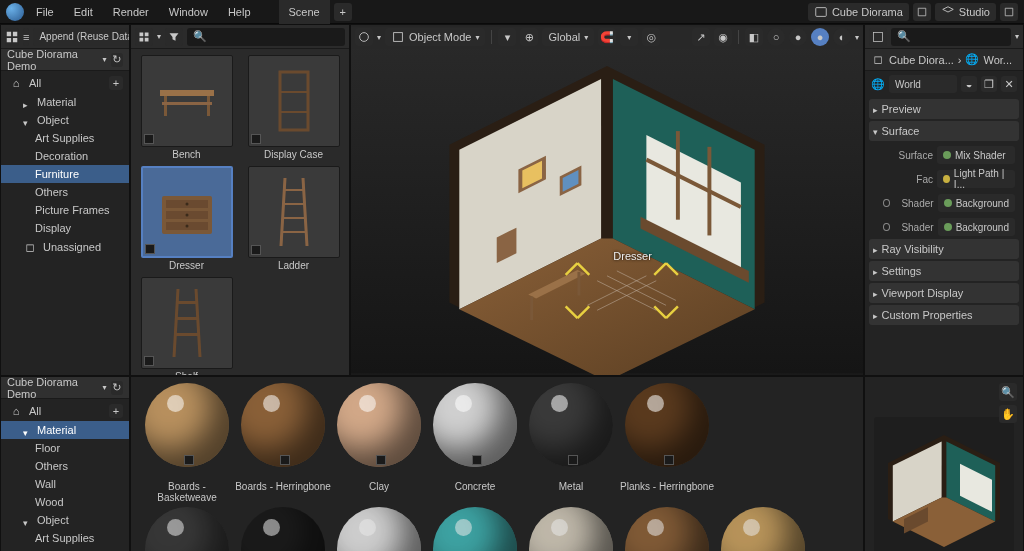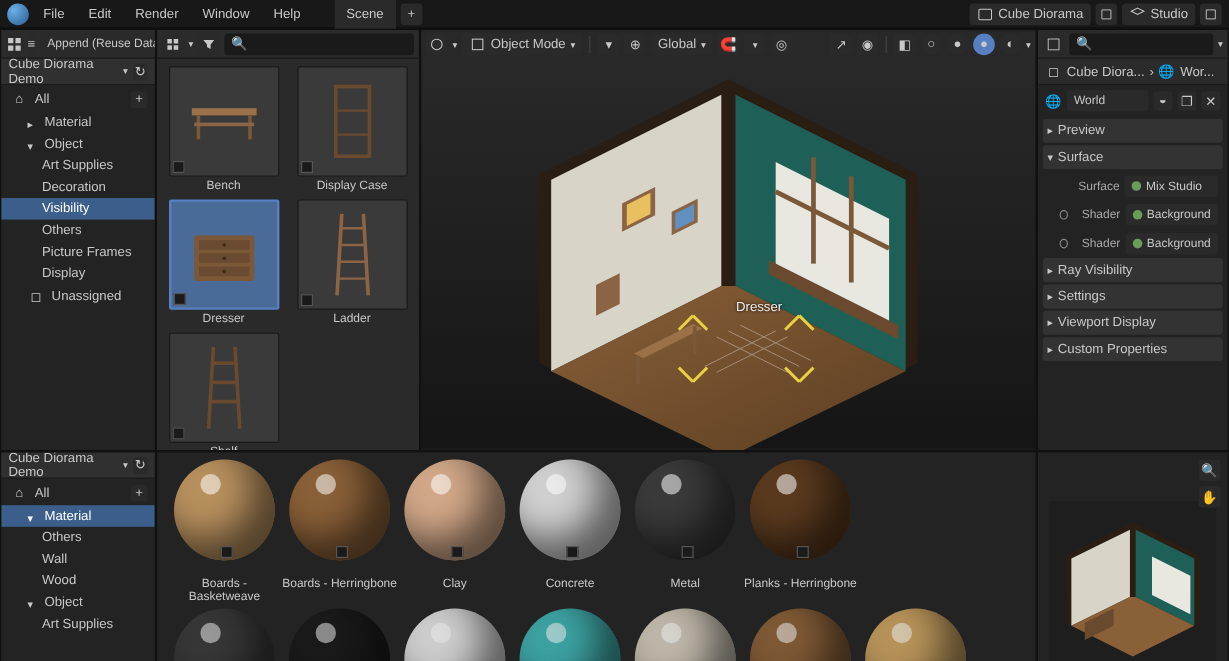--- a/index.html
+++ b/index.html
@@ -150,21 +150,21 @@
           <span class="twist"></span>
           <span>Object</span>
         </div>
       <div class="tree-item tree-indent2">
           <span>Art Supplies</span>
         </div>
       <div class="tree-item tree-indent2">
           <span>Decoration</span>
         </div>
       <div class="tree-item tree-indent2 selected">
-          <span>Visibility</span>
+          <span>Furniture</span>
         </div>
       <div class="tree-item tree-indent2">
           <span>Others</span>
         </div>
       <div class="tree-item tree-indent2">
           <span>Picture Frames</span>
         </div>
       <div class="tree-item tree-indent2">
           <span>Display</span>
         </div>
@@ -399,21 +399,28 @@
           <span>Preview</span>
         </div>
       <div class="prop-header open">
           <span class="chev"></span>
           <span>Surface</span>
         </div>
       <div class="prop-row">
         <span class="label">Surface</span>
         <div class="prop-field">
             <span class="dot"></span>
-            <span>Mix Studio</span>
+            <span>Mix Shader</span>
+          </div>
+      </div>
+      <div class="prop-row">
+        <span class="label">Fac</span>
+        <div class="prop-field">
+            <span class="dot yellow"></span>
+            <span>Light Path | I...</span>
           </div>
       </div>
       <div class="prop-row">
         <span class="sock"></span>
         <span class="label">Shader</span>
         <div class="prop-field">
             <span class="dot"></span>
             <span>Background</span>
           </div>
       </div>
@@ -454,20 +461,23 @@
       </div>
       <div class="tree">
         <div class="tree-item">
             <span class="icon-sm">⌂</span>
             <span>All</span>
             <span class="icon-btn" style="margin-left:auto;width:14px;height:14px;">+</span>
           </div>
         <div class="tree-item tree-indent selected">
             <span class="twist"></span>
             <span>Material</span>
+          </div>
+        <div class="tree-item tree-indent2">
+            <span>Floor</span>
           </div>
         <div class="tree-item tree-indent2">
             <span>Others</span>
           </div>
         <div class="tree-item tree-indent2">
             <span>Wall</span>
           </div>
         <div class="tree-item tree-indent2">
             <span>Wood</span>
           </div>

